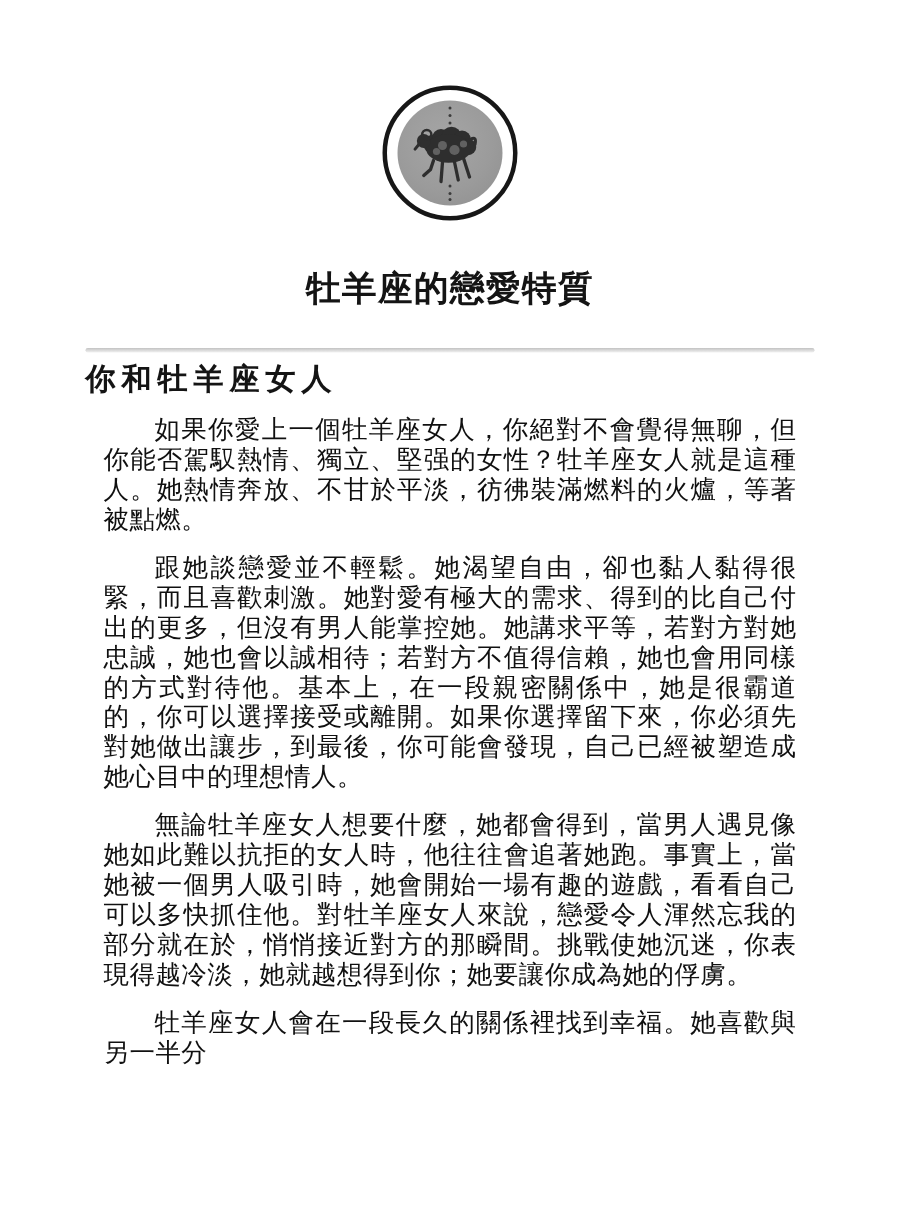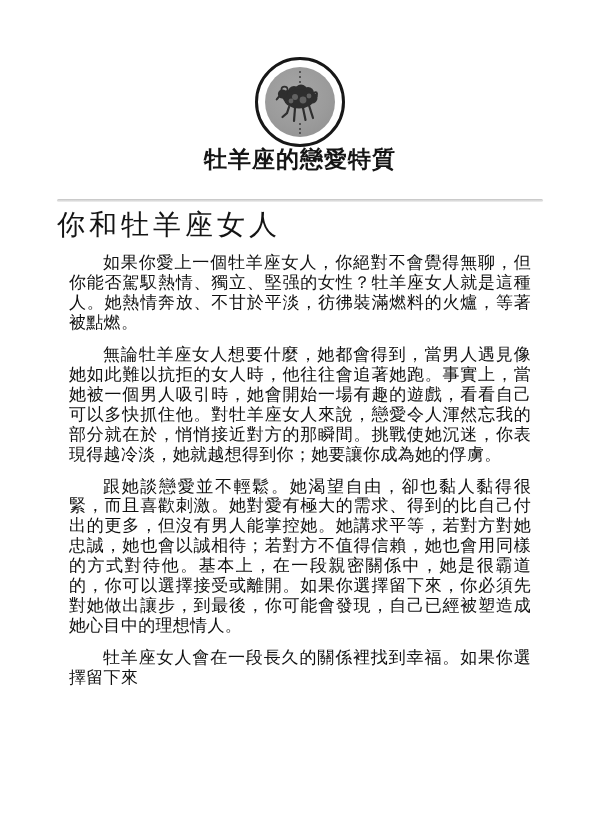--- a/index.html
+++ b/index.html
@@ -31,43 +31,44 @@
     display:grid;place-items:center;
   }
   .emblem-disc{
     width:70px;height:70px;border-radius:50%;
     background:radial-gradient(circle at 45% 40%, #a6a6a6 0%, var(--disc) 55%, #8e8e8e 100%);
     overflow:hidden;
     display:grid;place-items:center;
   }
   .emblem-disc svg{display:block;}
   .doc-title{
+    margin-top:33px;
     text-align:center;
     font-size:23px;
     font-weight:bold;
     letter-spacing:1px;
     line-height:1.1;
     color:var(--ink);
   }
   .content{
     width:486px;
     margin:0 auto;
   }
   hr.section-rule{
     margin:27px 0 0 0;
     border:none;
     height:3px;
     background:linear-gradient(var(--rule-dark), var(--rule-light));
     border-radius:2px;
   }
   h1.section-heading{
     margin:7px 0 2px 0;
-    font-size:28px;
+    font-size:20px;
     line-height:1.15;
-    font-weight:normal;
+    font-weight:bold;
     letter-spacing:4px;
     color:var(--ink);
   }
   p.body-par{
     margin:12px;
     font-size:17px;
     line-height:19.9px;
     text-align:justify;
     text-indent:2em;
     letter-spacing:0.3px;
@@ -128,18 +129,18 @@
   </div>
 
   <div class="doc-title">牡羊座的戀愛特質</div>
 
   <div class="content">
     <hr class="section-rule">
 
     <h1 class="section-heading">你和牡羊座女人</h1>
 
     <p class="body-par">如果你愛上一個牡羊座女人，你絕對不會覺得無聊，但你能否駕馭熱情、獨立、堅强的女性？牡羊座女人就是這種人。她熱情奔放、不甘於平淡，彷彿裝滿燃料的火爐，等著被點燃。</p>
+    <p class="body-par">跟她談戀愛並不輕鬆。她渴望自由，卻也黏人黏得很緊，而且喜歡刺激。她對愛有極大的需求、得到的比自己付出的更多，但沒有男人能掌控她。她講求平等，若對方對她忠誠，她也會以誠相待；若對方不值得信賴，她也會用同樣的方式對待他。基本上，在一段親密關係中，她是很霸道的，你可以選擇接受或離開。如果你選擇留下來，你必須先對她做出讓步，到最後，你可能會發現，自己已經被塑造成她心目中的理想情人。</p>
     <p class="body-par">無論牡羊座女人想要什麼，她都會得到，當男人遇見像她如此難以抗拒的女人時，他往往會追著她跑。事實上，當她被一個男人吸引時，她會開始一場有趣的遊戲，看看自己可以多快抓住他。對牡羊座女人來說，戀愛令人渾然忘我的部分就在於，悄悄接近對方的那瞬間。挑戰使她沉迷，你表現得越冷淡，她就越想得到你；她要讓你成為她的俘虜。</p>
-    <p class="body-par">跟她談戀愛並不輕鬆。她渴望自由，卻也黏人黏得很緊，而且喜歡刺激。她對愛有極大的需求、得到的比自己付出的更多，但沒有男人能掌控她。她講求平等，若對方對她忠誠，她也會以誠相待；若對方不值得信賴，她也會用同樣的方式對待他。基本上，在一段親密關係中，她是很霸道的，你可以選擇接受或離開。如果你選擇留下來，你必須先對她做出讓步，到最後，你可能會發現，自己已經被塑造成她心目中的理想情人。</p>
-    <p class="body-par">牡羊座女人會在一段長久的關係裡找到幸福。如果你選擇留下來</p>
+    <p class="body-par">牡羊座女人會在一段長久的關係裡找到幸福。她喜歡與另一半分</p>
   </div>
 
 </div>
 
 </body></html>

